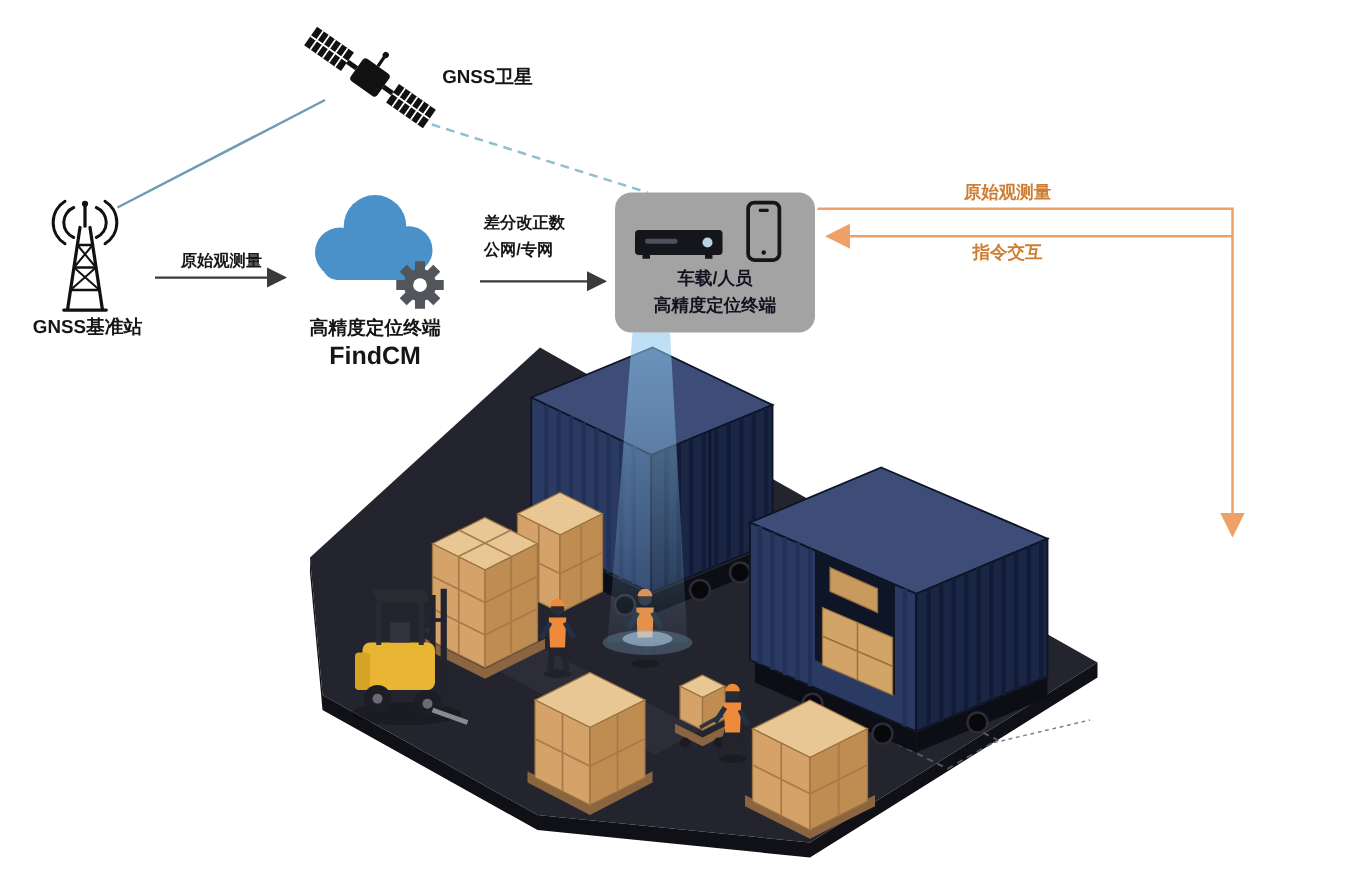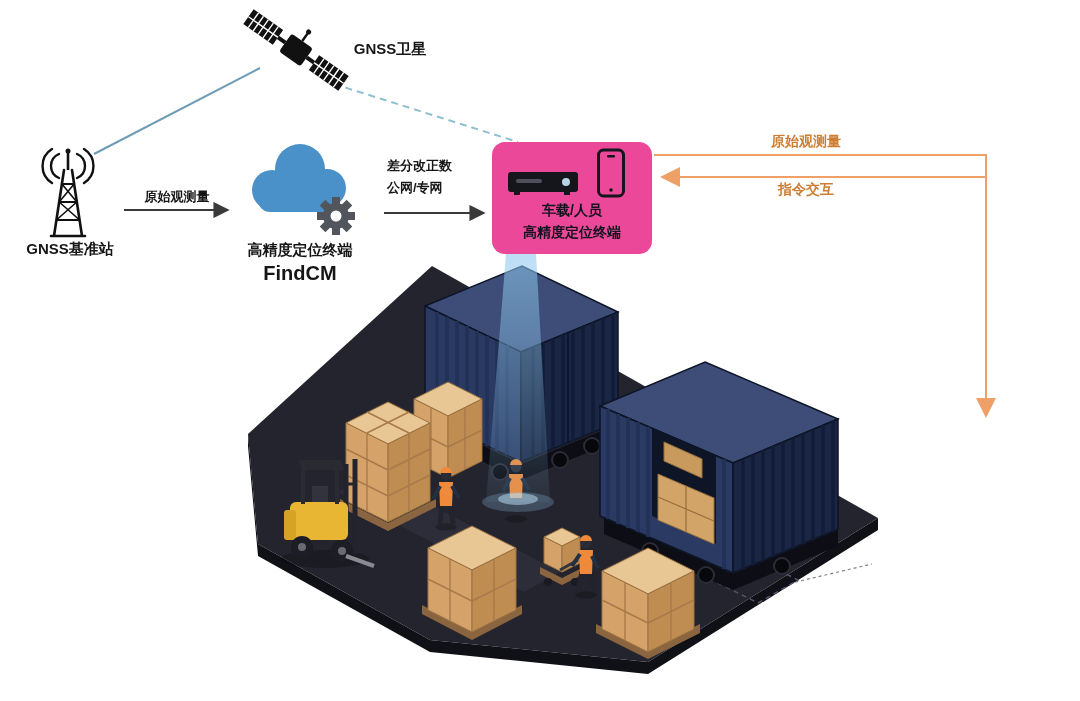--- a/index.html
+++ b/index.html
@@ -1,23 +1,23 @@
 <!DOCTYPE html>
 <html><head>
 <meta charset="utf-8">
 <style>
   * { margin:0; padding:0; box-sizing:border-box; }
   html,body { width:1080px; height:701px; background:#ffffff; overflow:hidden;
               font-family:"Liberation Sans","DejaVu Sans",sans-serif; }
-  .stage { position:absolute; left:0; top:4px; width:1080px; height:597px; }
+  .stage { position:absolute; left:0; top:16px; width:1080px; height:597px; }
   svg.full { position:absolute; left:0; top:0; }
   .lbl { position:absolute; color:#161616; font-weight:700; white-space:nowrap; }
   .lbl.center { transform:translateX(-50%); }
   .lbl.orange { color:#cd7e33; }
-  .panel { position:absolute; background:#ec4899; border-radius:13px; }
+  .panel { position:absolute; background:#a3a3a3; border-radius:13px; }
   .panel .ptext { position:absolute; left:0; width:100%; text-align:center;
                   font-weight:700; color:#13131f; font-size:14px; white-space:nowrap; }
   .panel svg { position:absolute; }
 </style>
 </head>
 <body>
 
 <div class="stage">
 
 <svg class="full" width="1080" height="701" viewBox="0 0 1080 701">

